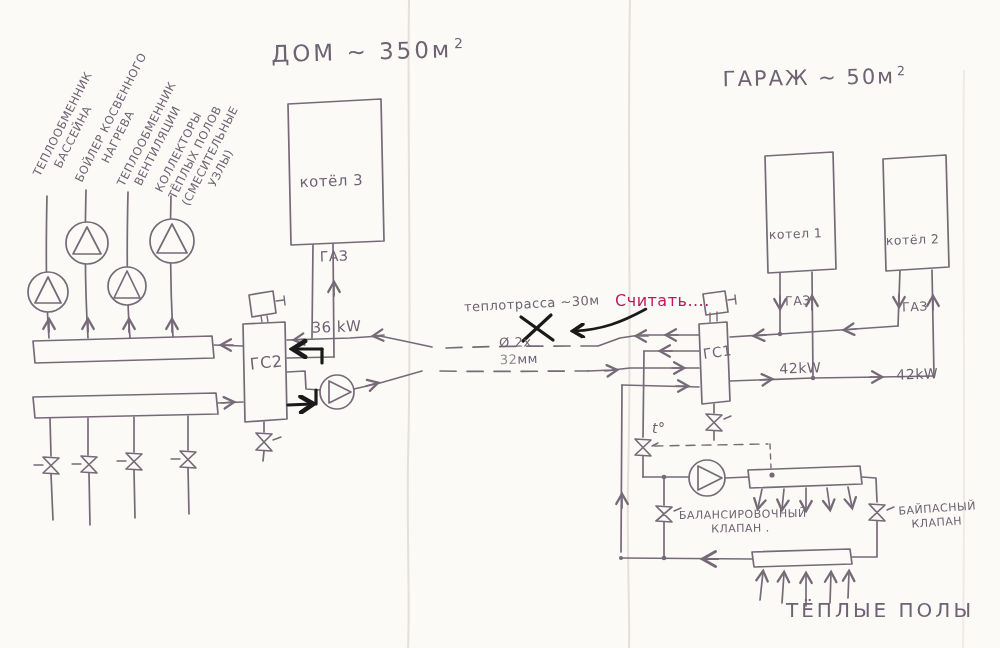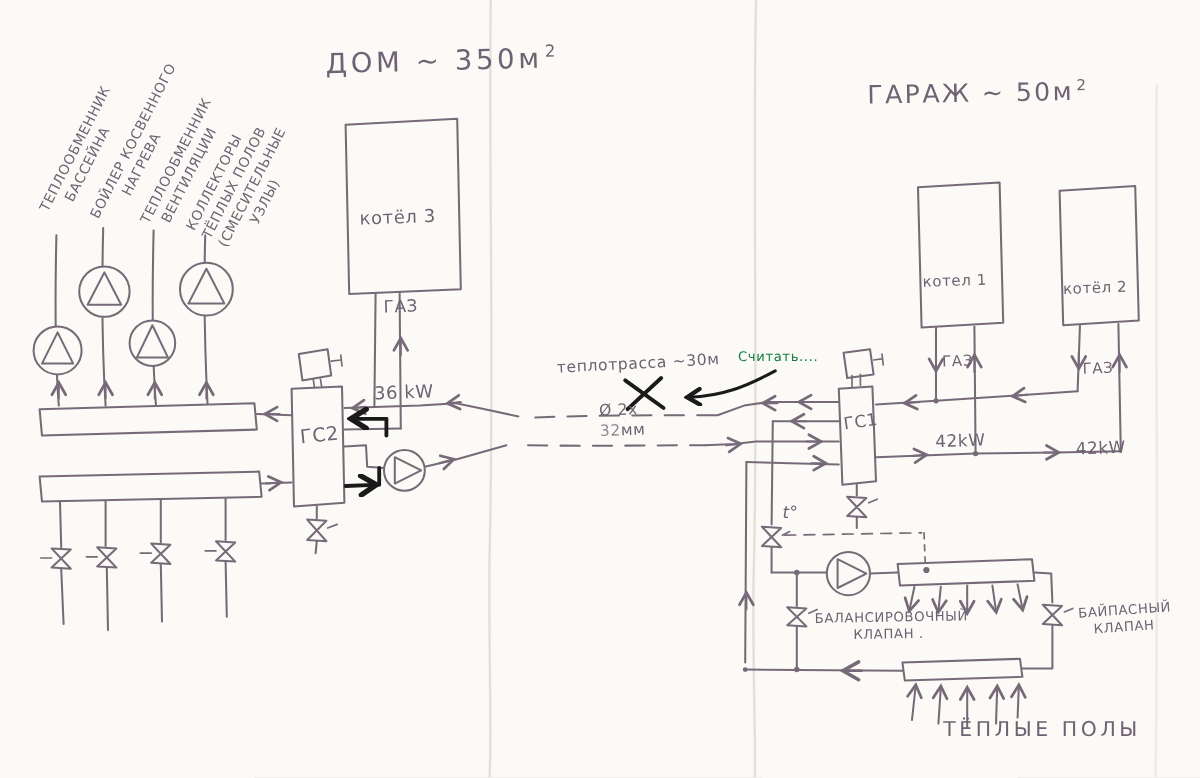--- a/index.html
+++ b/index.html
@@ -312,25 +312,25 @@
   </div>
 
   <div class="hand" style="left:250px;top:353px;font-size:16px;transform:rotate(-6deg);">ГС2</div>
   <div class="hand" style="left:703px;top:343px;font-size:14px;transform:rotate(-8deg);">ГС1</div>
 
   <div class="hand" style="left:464px;top:296px;font-size:13px;transform:rotate(-3deg);">теплотрасса ~30м</div>
   <div class="hand" style="left:481px;top:318px;font-size:13px;transform:rotate(-2deg);">
     <span>Ø 2х</span>
     <span style="opacity:.75;">32</span><span>мм</span>
   </div>
-  <div class="hand" style="left:615px;top:291px;font-size:11px;color:#15803d;">Считать....</div>
+  <div class="hand" style="left:615px;top:291px;font-size:16px;color:#be185d;">Считать....</div>
 
   <div class="hand" style="left:652px;top:419px;font-size:14px;font-style:italic;">t°</div>
 
   <div class="hand" style="left:679px;top:508px;font-size:11px;transform:rotate(-1deg);">БАЛАНСИРОВОЧНЫЙ
         КЛАПАН .</div>
 
   <div class="hand" style="left:899px;top:502px;font-size:11px;transform:rotate(-4deg);">БАЙПАСНЫЙ
    КЛАПАН</div>
 
-  <div class="hand" style="left:786px;top:597px;font-size:17px;letter-spacing:3px;">ТЁПЛЫЕ ПОЛЫ</div>
+  <div class="hand" style="left:786px;top:597px;font-size:20px;letter-spacing:3px;">ТЁПЛЫЕ ПОЛЫ</div>
 
 </div>
 
 </body></html>

